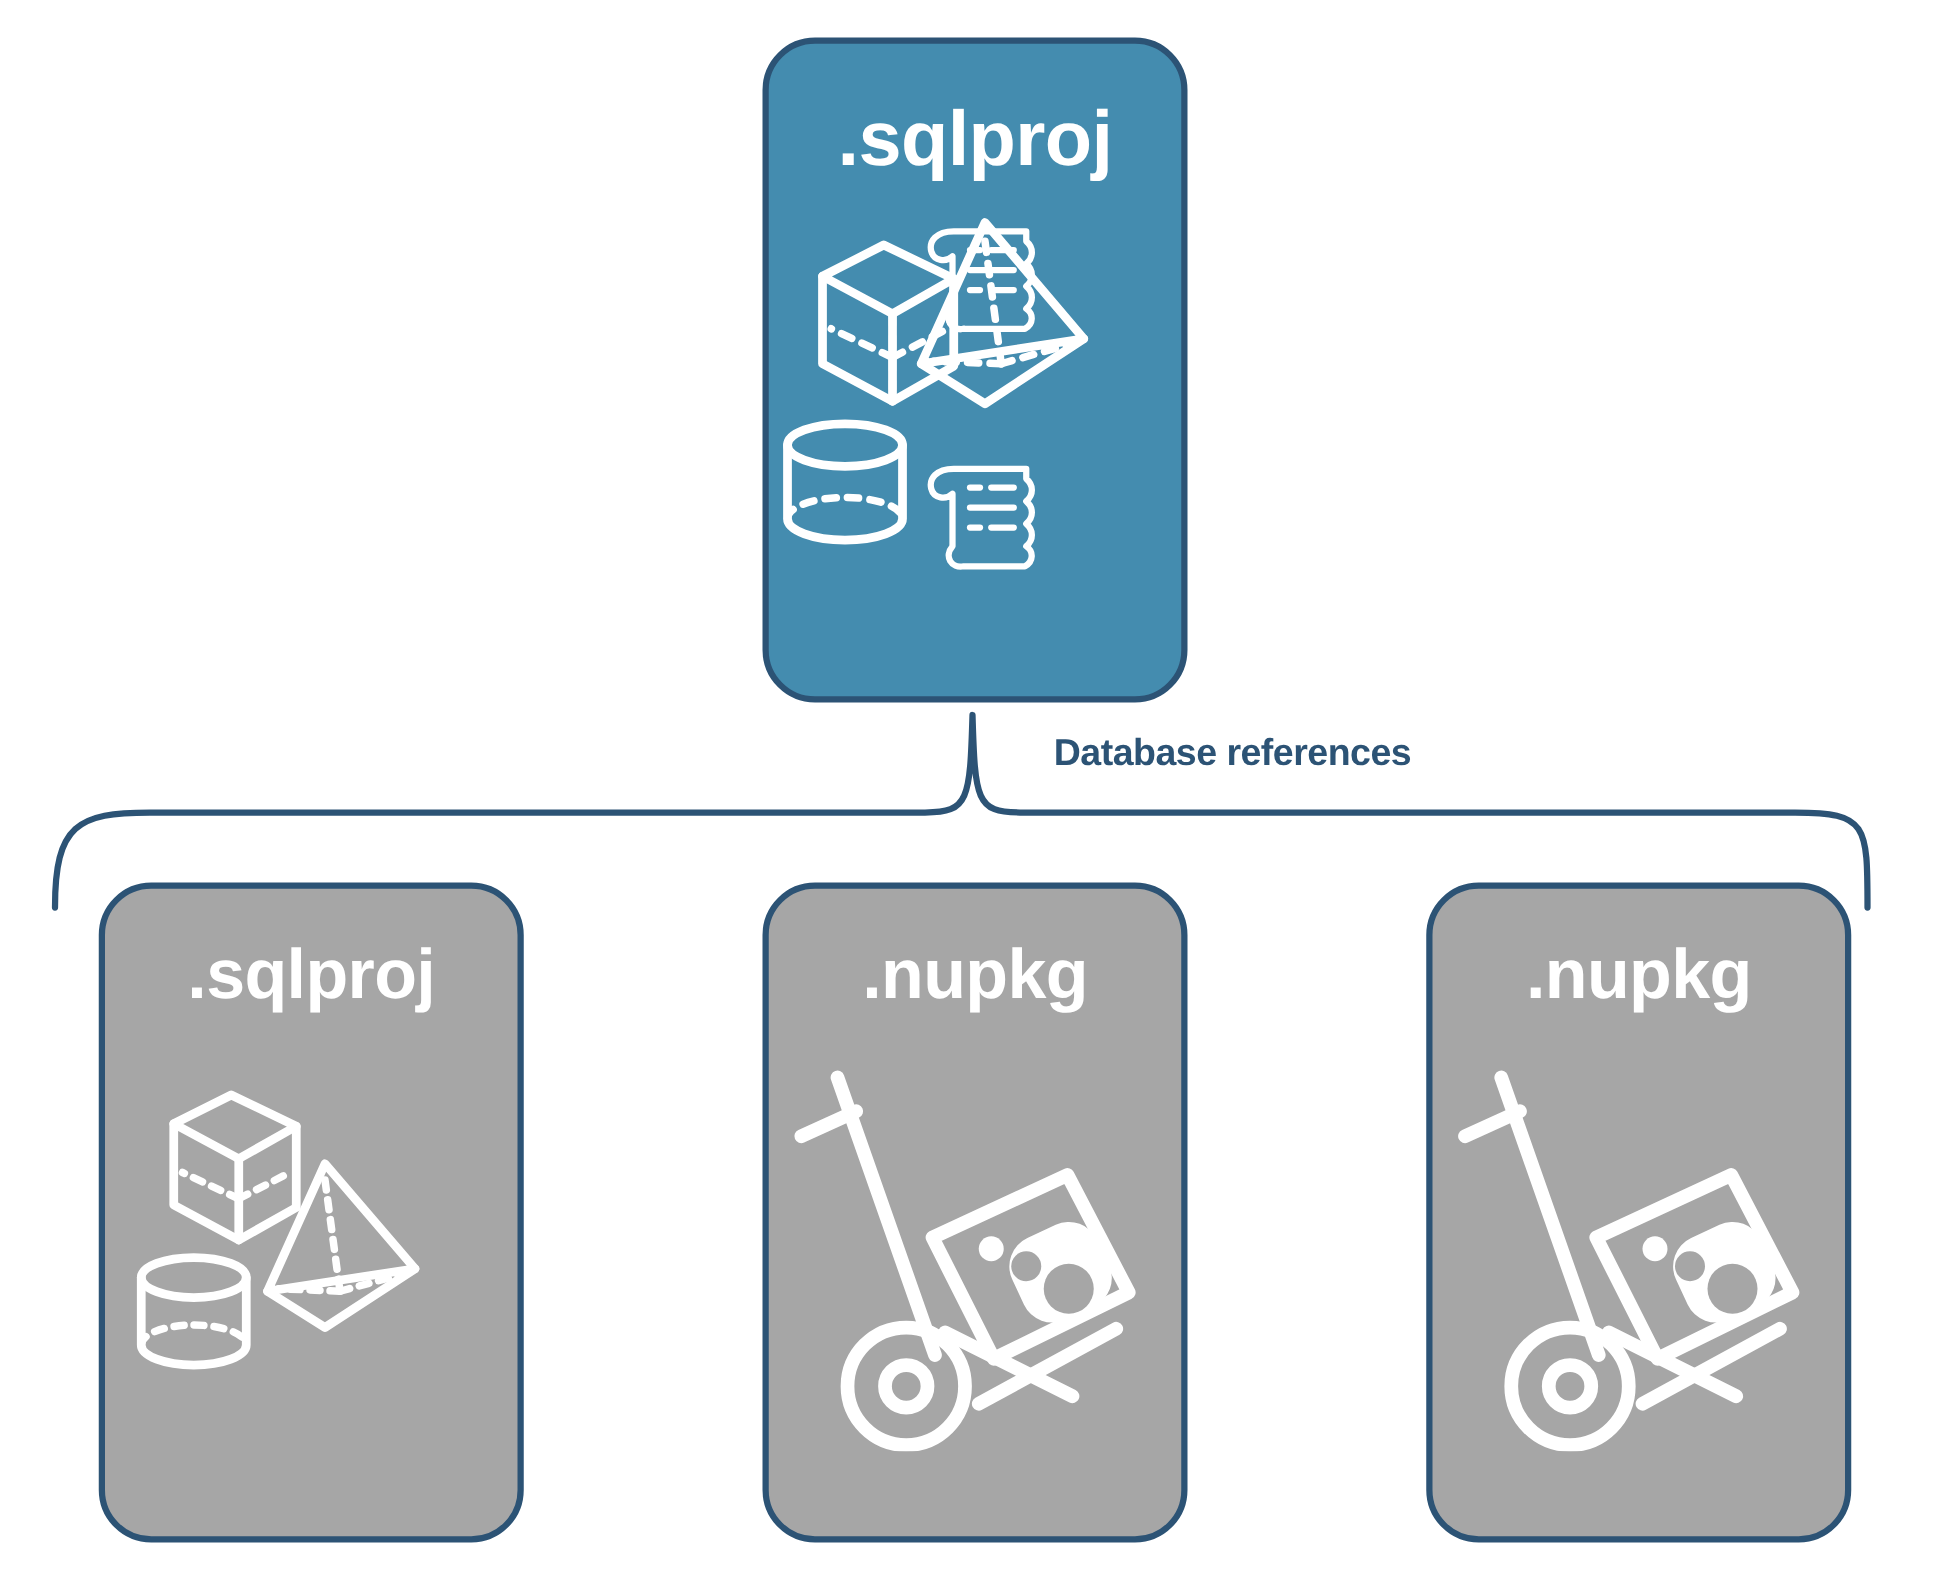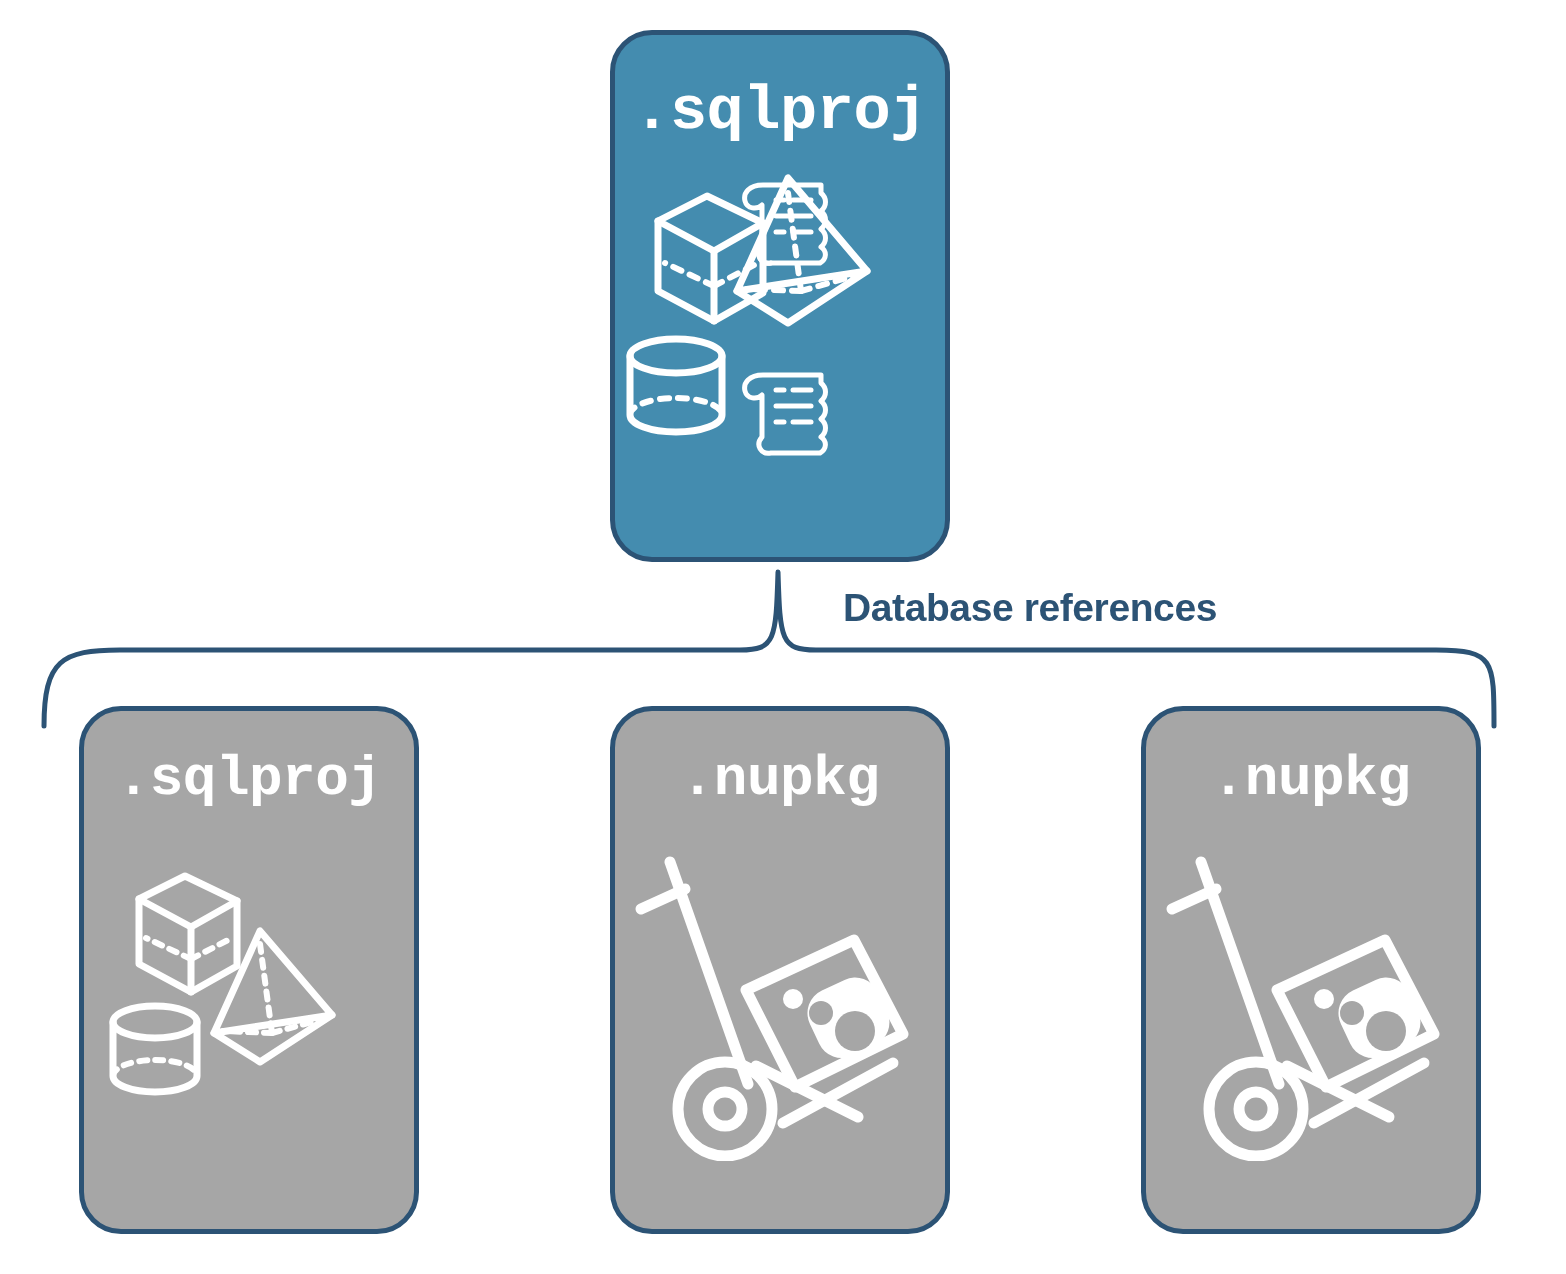--- a/index.html
+++ b/index.html
@@ -28,21 +28,20 @@
     display: flex;
     flex-direction: column;
     align-items: center;
   }
   .card-title {
     color: #ffffff;
     font-weight: bold;
     letter-spacing: -0.5px;
     line-height: 1;
     user-select: none;
-    font-family: Liberation Mono, monospace;
   }
   #card-sqlproj-main {
     left: 610px;
     top: 30px;
     width: 340px;
     height: 532px;
     background: #448caf;
   }
   #card-sqlproj-main .card-title {
     font-size: 62px;
@@ -86,21 +85,21 @@
     position: absolute;
     left: 0; top: 0;
     width: 1566px;
     height: 1274px;
     pointer-events: none;
   }
   #brace-label {
     position: absolute;
     left: 843px;
     top: 586px;
-    font-size: 39px;
+    font-size: 30px;
     font-weight: bold;
     color: #2c5375;
     white-space: nowrap;
     letter-spacing: -0.4px;
     user-select: none;
   }
 </style>
 </head>
 <body>
 

